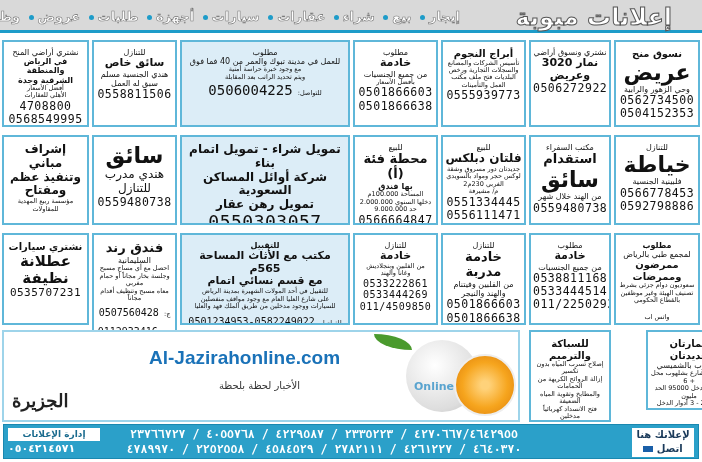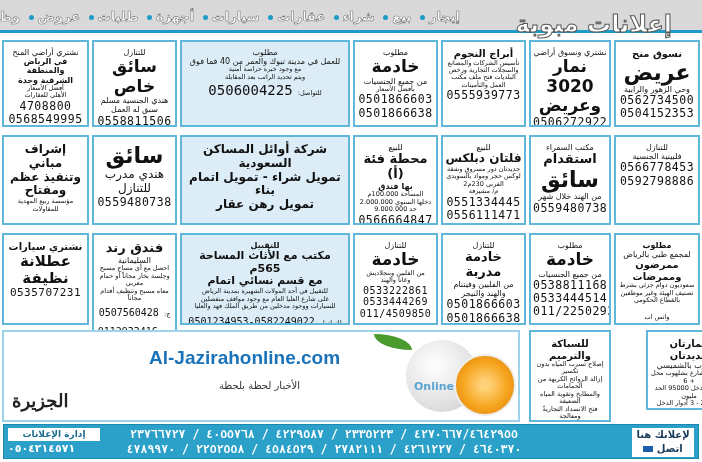--- a/index.html
+++ b/index.html
@@ -1,27 +1,27 @@
 <!DOCTYPE html>
 <html><head>
 <meta charset="utf-8">
 <style>
 *{box-sizing:border-box;margin:0;padding:0}
 body{width:702px;height:462px;background:#fff;font-family:"DejaVu Sans",sans-serif;overflow:hidden;position:relative;direction:rtl}
 .header{position:absolute;left:0;top:0;width:702px;height:33px;background:#d9d9d9;border-bottom:3px solid #1e9cc9}
-.header .title{position:absolute;right:30px;top:8px;font-size:24px;font-weight:bold;color:#fff;-webkit-text-stroke:1px #555;letter-spacing:0px;line-height:33px}
+.header .title{position:absolute;right:30px;top:1px;font-size:24px;font-weight:bold;color:#fff;-webkit-text-stroke:1px #555;letter-spacing:0px;line-height:33px}
 .header .cats{position:absolute;left:30px;top:0;width:430px;line-height:33px;font-size:13px;font-weight:bold;color:#fff;-webkit-text-stroke:0.6px #777;text-align:left;direction:rtl;white-space:nowrap}
 .header .cats .dot{display:inline-block;width:5px;height:5px;border-radius:50%;background:#1e9cc9;margin:0 4px;vertical-align:middle}
 .ad{position:absolute;border:2px solid #5fb7d9;background:#fff;text-align:center;overflow:hidden;color:#111;padding:6px 2px}
 .ad.blue{background:#dcedf7}
 .ad div{line-height:1.15}
 .s{font-size:8px}
 .xs{font-size:6.5px}
 .m{font-size:10px;font-weight:bold}
-.l{font-size:17px;font-weight:bold}
+.l{font-size:11px;font-weight:bold}
 .xl{font-size:22px;font-weight:bold}
 .ph{font-family:"DejaVu Sans Mono",monospace;font-size:11.5px;letter-spacing:0.5px;direction:ltr}
 .banner{position:absolute;left:2px;top:330px;width:518px;height:92px;border:2px solid #9ed4ea;background:#fff}
 .banner .url{position:absolute;left:145px;top:15px;font-size:19px;font-weight:bold;color:#1a72b8;font-family:"Liberation Sans",sans-serif;direction:ltr}
 .banner .slogan{position:absolute;left:215px;top:48px;font-size:10px;color:#333}
 .banner .logo{position:absolute;left:8px;top:58px;font-size:18px;font-weight:bold;color:#222;font-family:"DejaVu Serif",serif}
 .orange-w{position:absolute;left:82px;top:8px;width:72px;height:72px;border-radius:50%;background:radial-gradient(circle at 40% 35%,#fff,#ddd 70%,#bbb)}
 .orange-c{position:absolute;left:130px;top:22px;width:62px;height:62px;border-radius:50%;background:radial-gradient(circle,#ffd27a 10%,#f6a51e 55%,#e58a10 85%,#fff 88%);border:2px solid #eee}
 .leaf{position:absolute;left:50px;top:2px;width:38px;height:16px;background:#4a9a2d;border-radius:0 100% 0 100%}
 .online{position:absolute;left:90px;top:48px;font-size:11px;font-weight:bold;color:#5aa4cf;direction:ltr}
@@ -98,20 +98,21 @@
   <div class="s" style="font-weight:bold">في الرياض والمنطقة</div>
   <div class="s" style="font-weight:bold">الشرقية وجدة</div>
   <div class="xs">أفضل الأسعار</div>
   <div class="xs">الأهلي للعقارات</div>
   <div class="ph">4708800</div>
   <div class="ph">0568549995</div>
 </div>
 
 <div class="ad" style="left:614px;top:135px;width:86px;height:90px">
   <div class="s">للتنازل</div>
+  <div class="xl">خياطة</div>
   <div class="s">فلبينية الجنسية</div>
   <div class="ph">0566778453</div>
   <div class="ph">0592798886</div>
 </div>
 <div class="ad" style="left:529px;top:135px;width:82px;height:90px">
   <div class="s">مكتب السفراء</div>
   <div class="m" style="font-size:13px">استقدام</div>
   <div class="xl">سائق</div>
   <div class="s">من الهند خلال شهر</div>
   <div class="ph">0559480738</div>
@@ -130,23 +131,24 @@
   <div class="s">للبيع</div>
   <div class="m" style="font-size:13px">محطة فئة (أ)</div>
   <div class="s" style="font-weight:bold">بها فندق</div>
   <div class="xs">المساحة 100.000م</div>
   <div class="xs">دخلها السنوي 2.000.000</div>
   <div class="xs">حد 9.000.000</div>
   <div class="ph">0566664847</div>
   <div class="ph">0504113810</div>
 </div>
 <div class="ad blue" style="left:180px;top:135px;width:170px;height:90px">
+  <div class="m" style="font-size:12px">تمويل شراء - تمويل اتمام بناء</div>
   <div class="m" style="font-size:12px">شركة أوائل المساكن السعودية</div>
-  <div class="m" style="font-size:12px">تمويل شراء - تمويل اتمام بناء</div>
   <div class="m" style="font-size:12px">تمويل رهن عقار</div>
+  <div class="ph" style="font-size:18px">0550303057</div>
 </div>
 <div class="ad" style="left:92px;top:135px;width:85px;height:90px">
   <div class="xl">سائق</div>
   <div class="m" style="font-weight:normal;font-size:12px">هندي مدرب</div>
   <div class="m" style="font-weight:normal;font-size:12px">للتنازل</div>
   <div class="ph">0559480738</div>
 </div>
 <div class="ad" style="left:2px;top:135px;width:87px;height:90px">
   <div class="m" style="font-size:12px">إشراف مباني</div>
   <div class="m" style="font-size:12px">وتنفيذ عظم</div>
@@ -223,21 +225,21 @@
   <div class="xs">108م2 - 3 أدوار الدخل 60000</div>
   <div class="xs">الحد 650000</div>
   <div class="xs">أبو عادل</div>
 
 </div>
 <div class="ad" style="left:529px;top:330px;width:82px;height:92px">
   <div class="m">للسباكة والترميم</div>
   <div class="xs">إصلاح تسرب المياه بدون تكسير</div>
   <div class="xs">إزالة الروائح الكريهة من الحمامات</div>
   <div class="xs">والمطابخ وتقوية المياه الضعيفة</div>
-  <div class="xs">فتح الانسداد التجاريةً ومعالجة</div>
+  <div class="xs">فتح الانسداد كهربائياً مدخلين</div>
   <div class="xs">هبوط البلاط</div>
 
 </div>
 
 <div class="banner">
   <div class="url">Al-Jazirahonline.com</div>
   <div class="slogan">الأخبار لحظة بلحظة</div>
   <div class="logo">الجزيرة</div>
   <div style="position:absolute;left:320px;top:0;width:200px;height:90px">
     <div class="leaf"></div>

